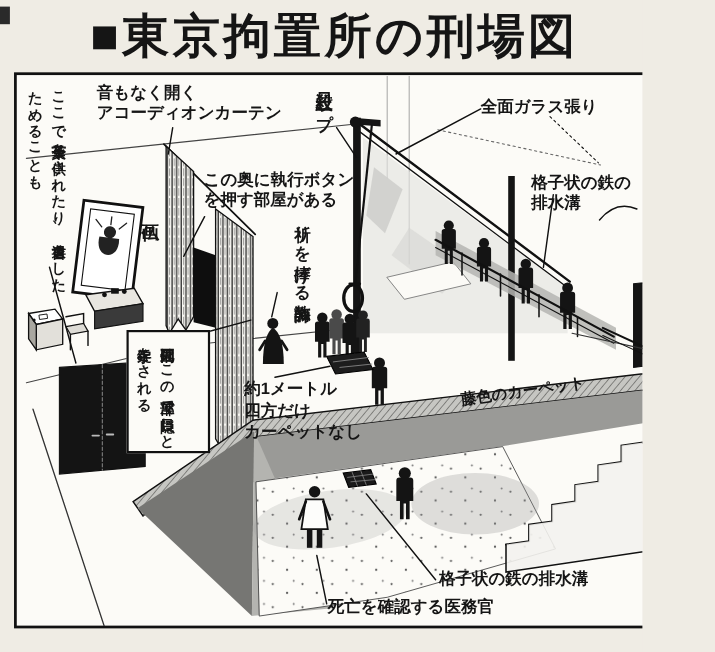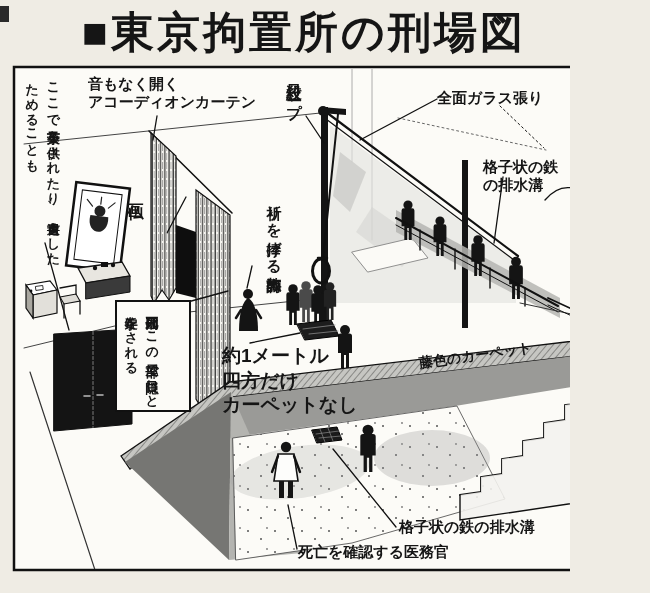--- a/index.html
+++ b/index.html
@@ -1,34 +1,34 @@
 <!DOCTYPE html>
 <html><head>
 <meta charset="utf-8">
 <style>
   html,body{margin:0;padding:0;background:#efece4;}
-  #canvas{position:relative;width:538px;height:593px;background:#efece4;overflow:hidden;
-          font-family:"Liberation Sans","DejaVu Sans",sans-serif;color:#151515;padding-left:32px;}
+  #canvas{position:relative;width:584px;height:593px;background:#efece4;overflow:hidden;
+          font-family:"Liberation Sans","DejaVu Sans",sans-serif;color:#151515;}
   #art{position:absolute;left:0;top:0;}
   .lbl{position:absolute;font-weight:700;white-space:pre-line;line-height:1.22;color:#151515;}
   .vert{writing-mode:vertical-rl;text-orientation:upright;}
   #title{position:absolute;left:82px;top:4px;font-size:43px;font-weight:900;letter-spacing:3px;white-space:nowrap;}
   #tea-note{left:16px;top:74px;height:188px;width:48px;font-size:13px;letter-spacing:.5px;line-height:1.65;}
   #curtain-label{left:88px;top:77px;font-size:15px;font-family:Liberation Mono, monospace;}
   #rope-label{left:284px;top:72px;height:86px;font-size:15.5px;letter-spacing:.5px;}
   #glass-label{left:437px;top:89px;font-size:15px;}
   #witness-label{left:483px;top:158px;font-size:15px;}
   #button-room-label{left:185px;top:155px;font-size:15px;}
   #butsuga-label{left:126px;top:191px;height:44px;font-size:16px;}
   #chaplain-label{left:241px;top:194px;height:101px;width:42px;font-size:15px;letter-spacing:.5px;line-height:1.25;}
   #prisoner-box{position:absolute;left:115px;top:300px;width:66px;height:100px;border:2.5px solid #111;
                 background:#fcfbf7;padding:4px 3px;}
   #prisoner-box .inner{writing-mode:vertical-rl;text-orientation:upright;font-weight:700;
                 font-size:13px;line-height:1.6;height:96px;letter-spacing:.5px;}
-  #no-carpet-label{left:222px;top:344px;font-size:19px;line-height:1.3;}
+  #no-carpet-label{left:222px;top:344px;font-size:15px;line-height:1.3;}
   #carpet-label{left:418px;top:355px;font-size:14px;transform:rotate(-8deg);transform-origin:left top;}
   #drain-label{left:399px;top:518px;font-size:15px;}
   #doctor-label{left:298px;top:543px;font-size:15px;text-align:right;}
 </style>
 </head>
 <body>
 
 <div id="canvas">
 
   <svg id="art" width="650" height="593" viewBox="0 0 650 593">
@@ -224,20 +224,22 @@
   </svg>
 
   <div id="title">■東京拘置所の刑場図</div>
 
   <div id="tea-note" class="lbl vert">ここで茶菓子を供されたり、遺書をしたためることも</div>
   <div id="curtain-label" class="lbl">音もなく開く
 アコーディオンカーテン</div>
   <div id="rope-label" class="lbl vert">絞殺ロープ</div>
   <div id="glass-label" class="lbl">全面ガラス張り</div>
   <div id="witness-label" class="lbl">格子状の鉄の排水溝</div>
+  <div id="button-room-label" class="lbl">この奥に執行ボタン
+を押す部屋がある</div>
   <div id="butsuga-label" class="lbl vert">仏画</div>
   <div id="chaplain-label" class="lbl vert">祈りを捧げる教誨師</div>
   <div id="prisoner-box">
     <div class="inner">死刑囚はこの部屋で目隠しと手錠をされる</div>
   </div>
   <div id="no-carpet-label" class="lbl">約1メートル
 四方だけ
 カーペットなし</div>
   <div id="carpet-label" class="lbl">藤色のカーペット</div>
   <div id="drain-label" class="lbl">格子状の鉄の排水溝</div>

